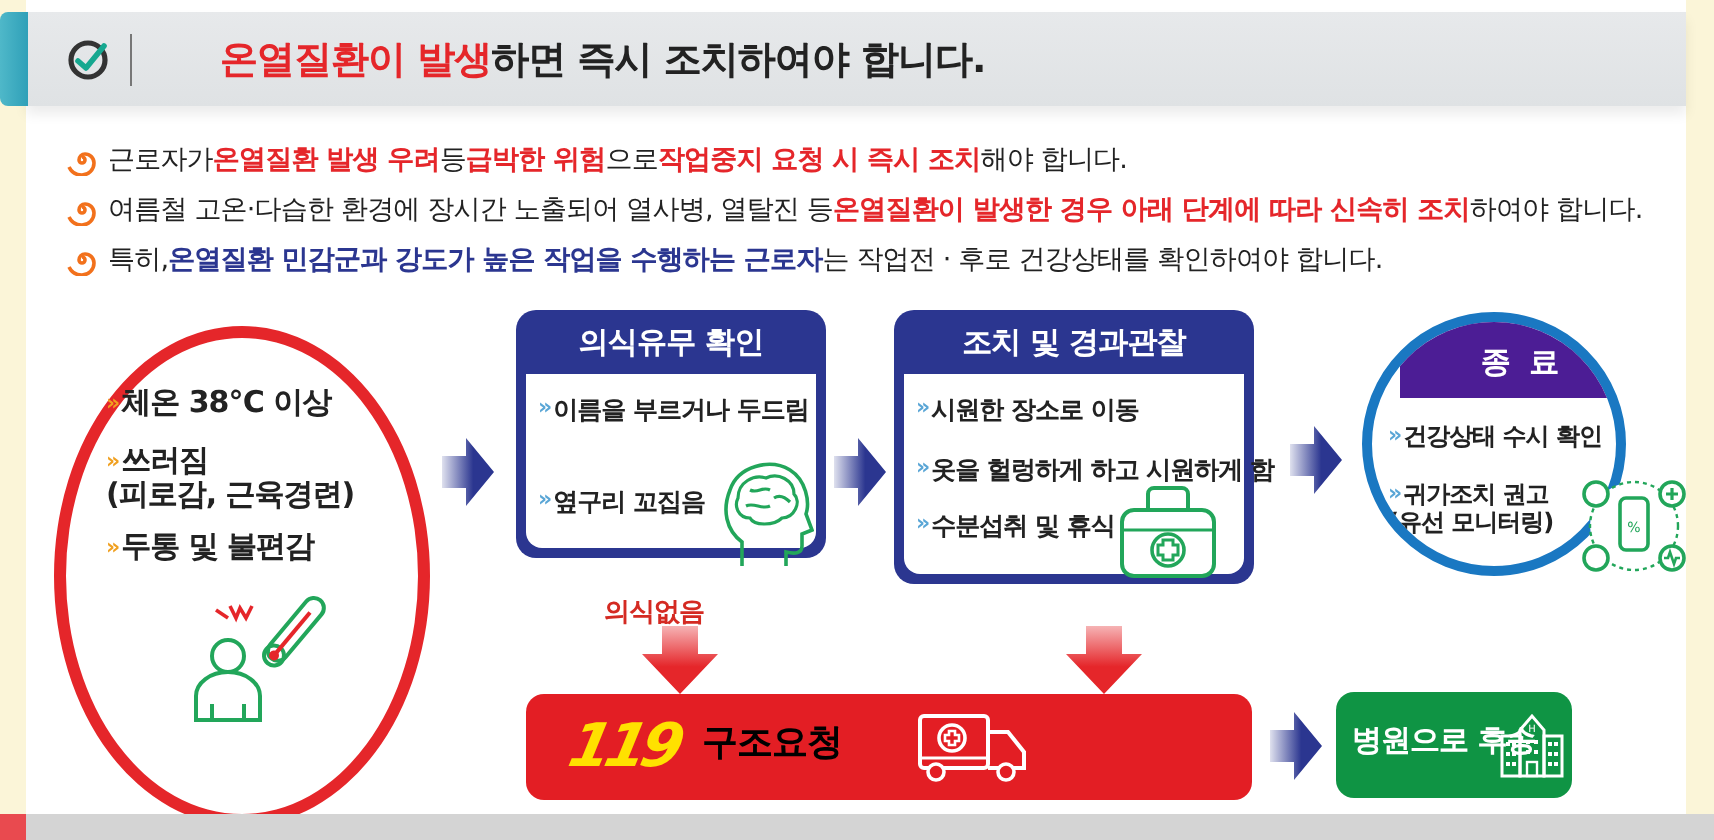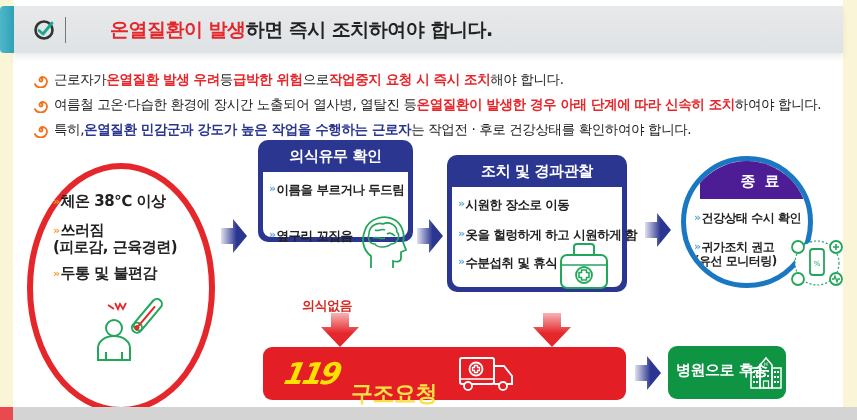--- a/index.html
+++ b/index.html
@@ -31,21 +31,21 @@
   .cond { position: absolute; font-size: 13px; font-weight: bold; color: #d42a22; white-space: nowrap; letter-spacing: -0.5px; }
   .arrow-red { position: absolute; width: 38px; height: 34px; }
   
   .end-circle { position: absolute; left: 668px; top: 156px; width: 132px; height: 132px; border: 5px solid #1a78c2; border-radius: 50%; overflow: hidden; background: #fff; }
   .end-head { position: absolute; left: 14px; top: 0; width: 100%; height: 38px; background: #4c1d95; color: #fff; font-size: 15px; font-weight: bold; text-align: center; line-height: 40px; letter-spacing: 2px; }
   .end-item { position: absolute; font-size: 12px; font-weight: bold; color: #222; white-space: nowrap; line-height: 14px; letter-spacing: -0.5px; }
   .end-item .chev { color: #5aa6d6; }
   
   .rescue { position: absolute; left: 250px; top: 347px; width: 363px; height: 53px; background: #e31e24; border-radius: 9px; }
   .rescue-119 { position: absolute; left: 22px; top: 9px; font-family: "DejaVu Sans", sans-serif; font-style: italic; font-weight: 900; font-size: 30px; color: #ffe100; letter-spacing: -3px; transform: skewX(-12deg); }
-  .rescue-text { position: absolute; left: 88px; top: 12px; font-size: 22px; font-weight: bold; color: #fde047; letter-spacing: -0.5px; margin-top: 20px; }
+  .rescue-text { position: absolute; left: 88px; top: 12px; font-size: 18px; font-weight: bold; color: #000000; letter-spacing: -0.5px; }
   .hospital { position: absolute; left: 655px; top: 346px; width: 118px; height: 53px; background: #0f9444; border-radius: 9px; }
   .hospital-text { position: absolute; left: 8px; top: 15px; font-size: 15px; font-weight: bold; color: #fff; letter-spacing: -0.5px; white-space: nowrap; }
   .bottom-strip { position: absolute; left: 0; top: 407px; width: 857px; height: 13px; background: #d4d4d4; }
   .bottom-strip .tip { position: absolute; left: 0; top: 0; width: 13px; height: 13px; background: #e94a4f; }
 </style>
 </head>
 <body>
 
 <div class="canvas">
 
@@ -110,21 +110,21 @@
   <svg class="arrow-blue" style="left:208px;top:219px;" viewBox="0 0 26 34">
       <defs>
         <linearGradient id="ga" x1="0" x2="1">
           <stop offset="0" stop-color="#2b3690" stop-opacity="0.15"></stop>
           <stop offset="0.6" stop-color="#2b3690"></stop>
         </linearGradient>
       </defs>
       <path d="M0 9 H12 V0 L26 17 L12 34 V25 H0 Z" fill="url(#ga)"></path>
     </svg>
 
-  <div class="box" style="left:245px;top:140px;width:155px;height:102px;">
+  <div class="box" style="left:245px;top:155px;width:155px;height:124px;">
     <div class="box-title">의식유무 확인</div>
     <div class="box-inner">
       <div class="step-item" style="top:10px;"><span class="chev">»</span><span>이름을 부르거나 두드림</span></div>
       <div class="step-item" style="top:40px;margin-top:16px;"><span class="chev">»</span><span>옆구리 꼬집음</span></div>
       <svg style="position:absolute;left:96px;top:40px;width:48px;height:58px;" viewBox="0 0 48 58">
         <path d="M12 56 V44 C4 38 2 28 6 18 C10 6 26 2 36 8 C44 13 46 24 44 30 L47 38 L42 40 V46 C42 50 38 50 34 49 V56" fill="none" stroke="#22a65a" stroke-width="1.8"></path>
         <path d="M10 22 C10 14 18 10 24 12 C30 9 38 13 38 20 C42 24 38 32 32 32 C28 36 18 36 16 32 C10 32 8 26 10 22 Z M16 18 c4 2 6 -2 10 0 M14 26 c4 -2 8 2 12 0 M28 22 c3 -2 6 0 8 2" fill="none" stroke="#22a65a" stroke-width="1.6"></path>
       </svg>
     </div>
   </div>

